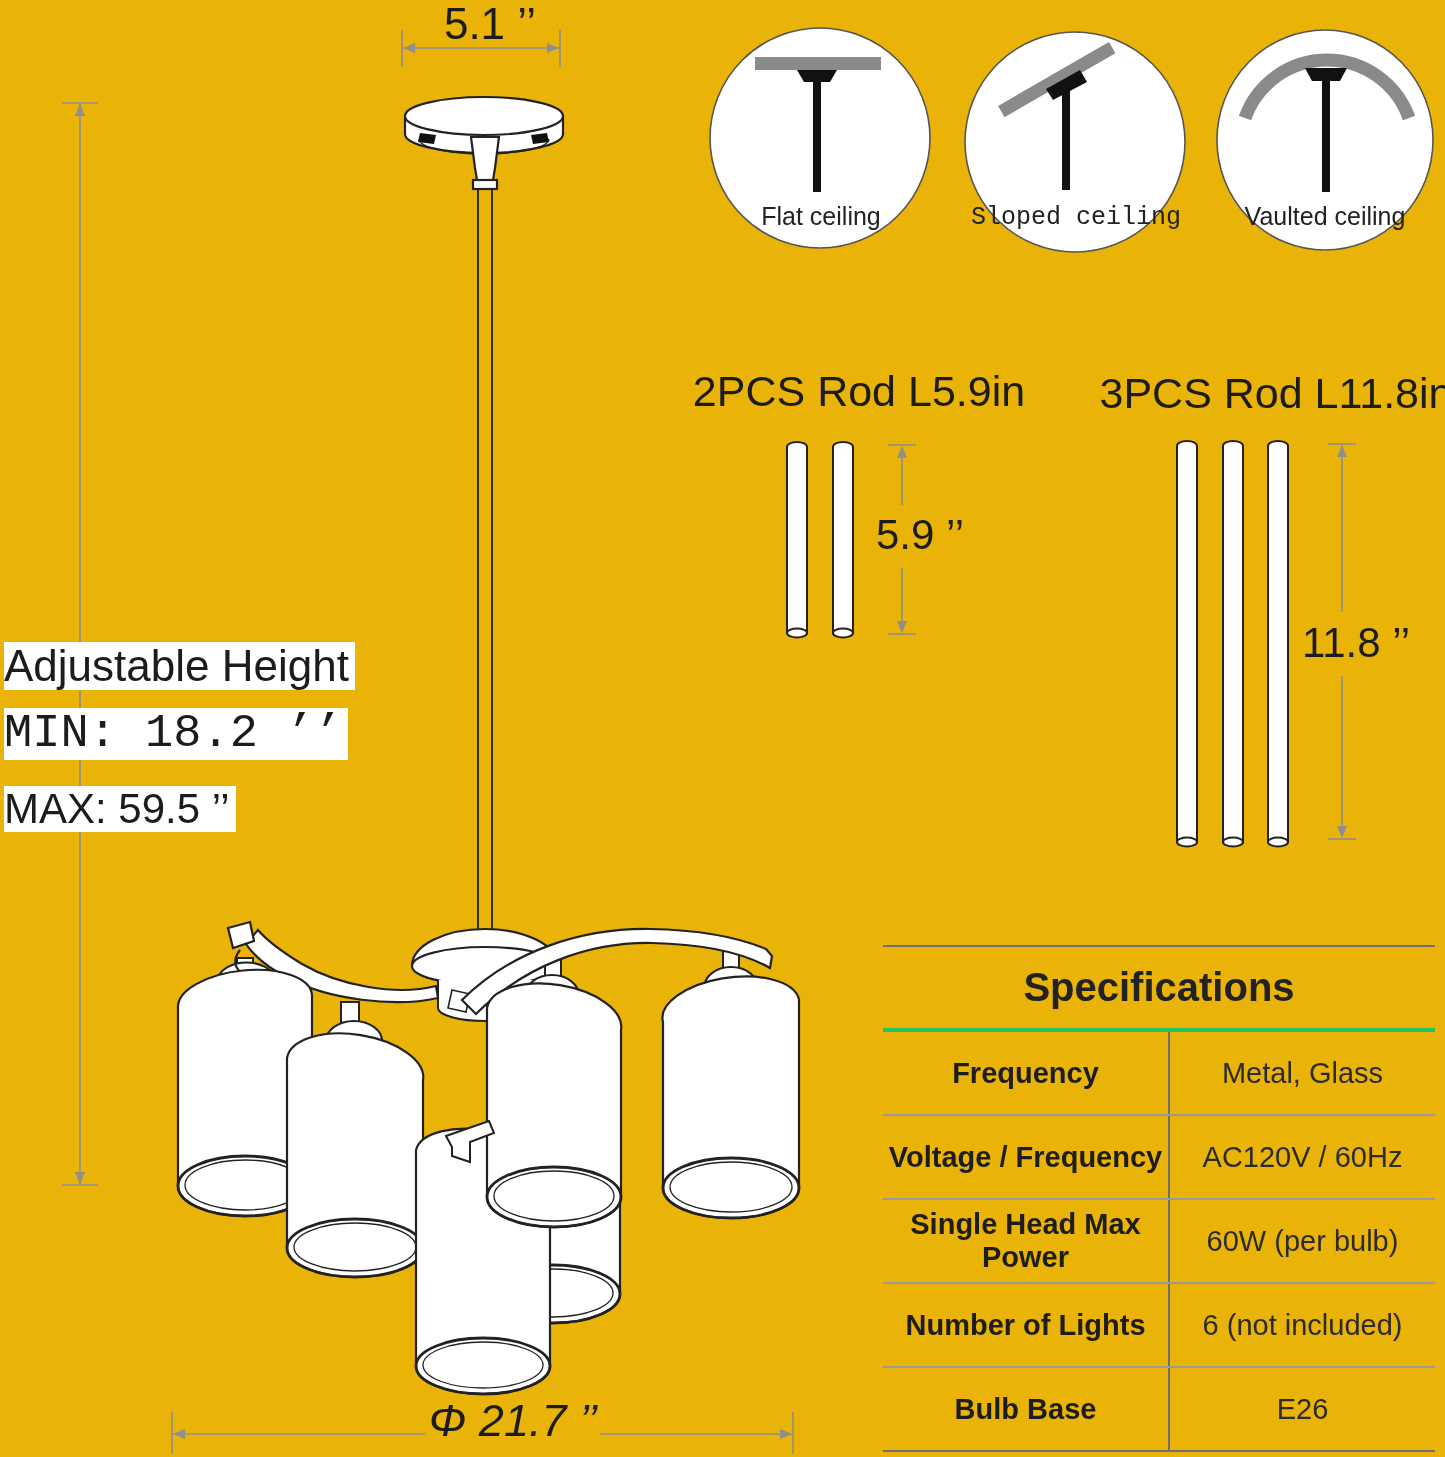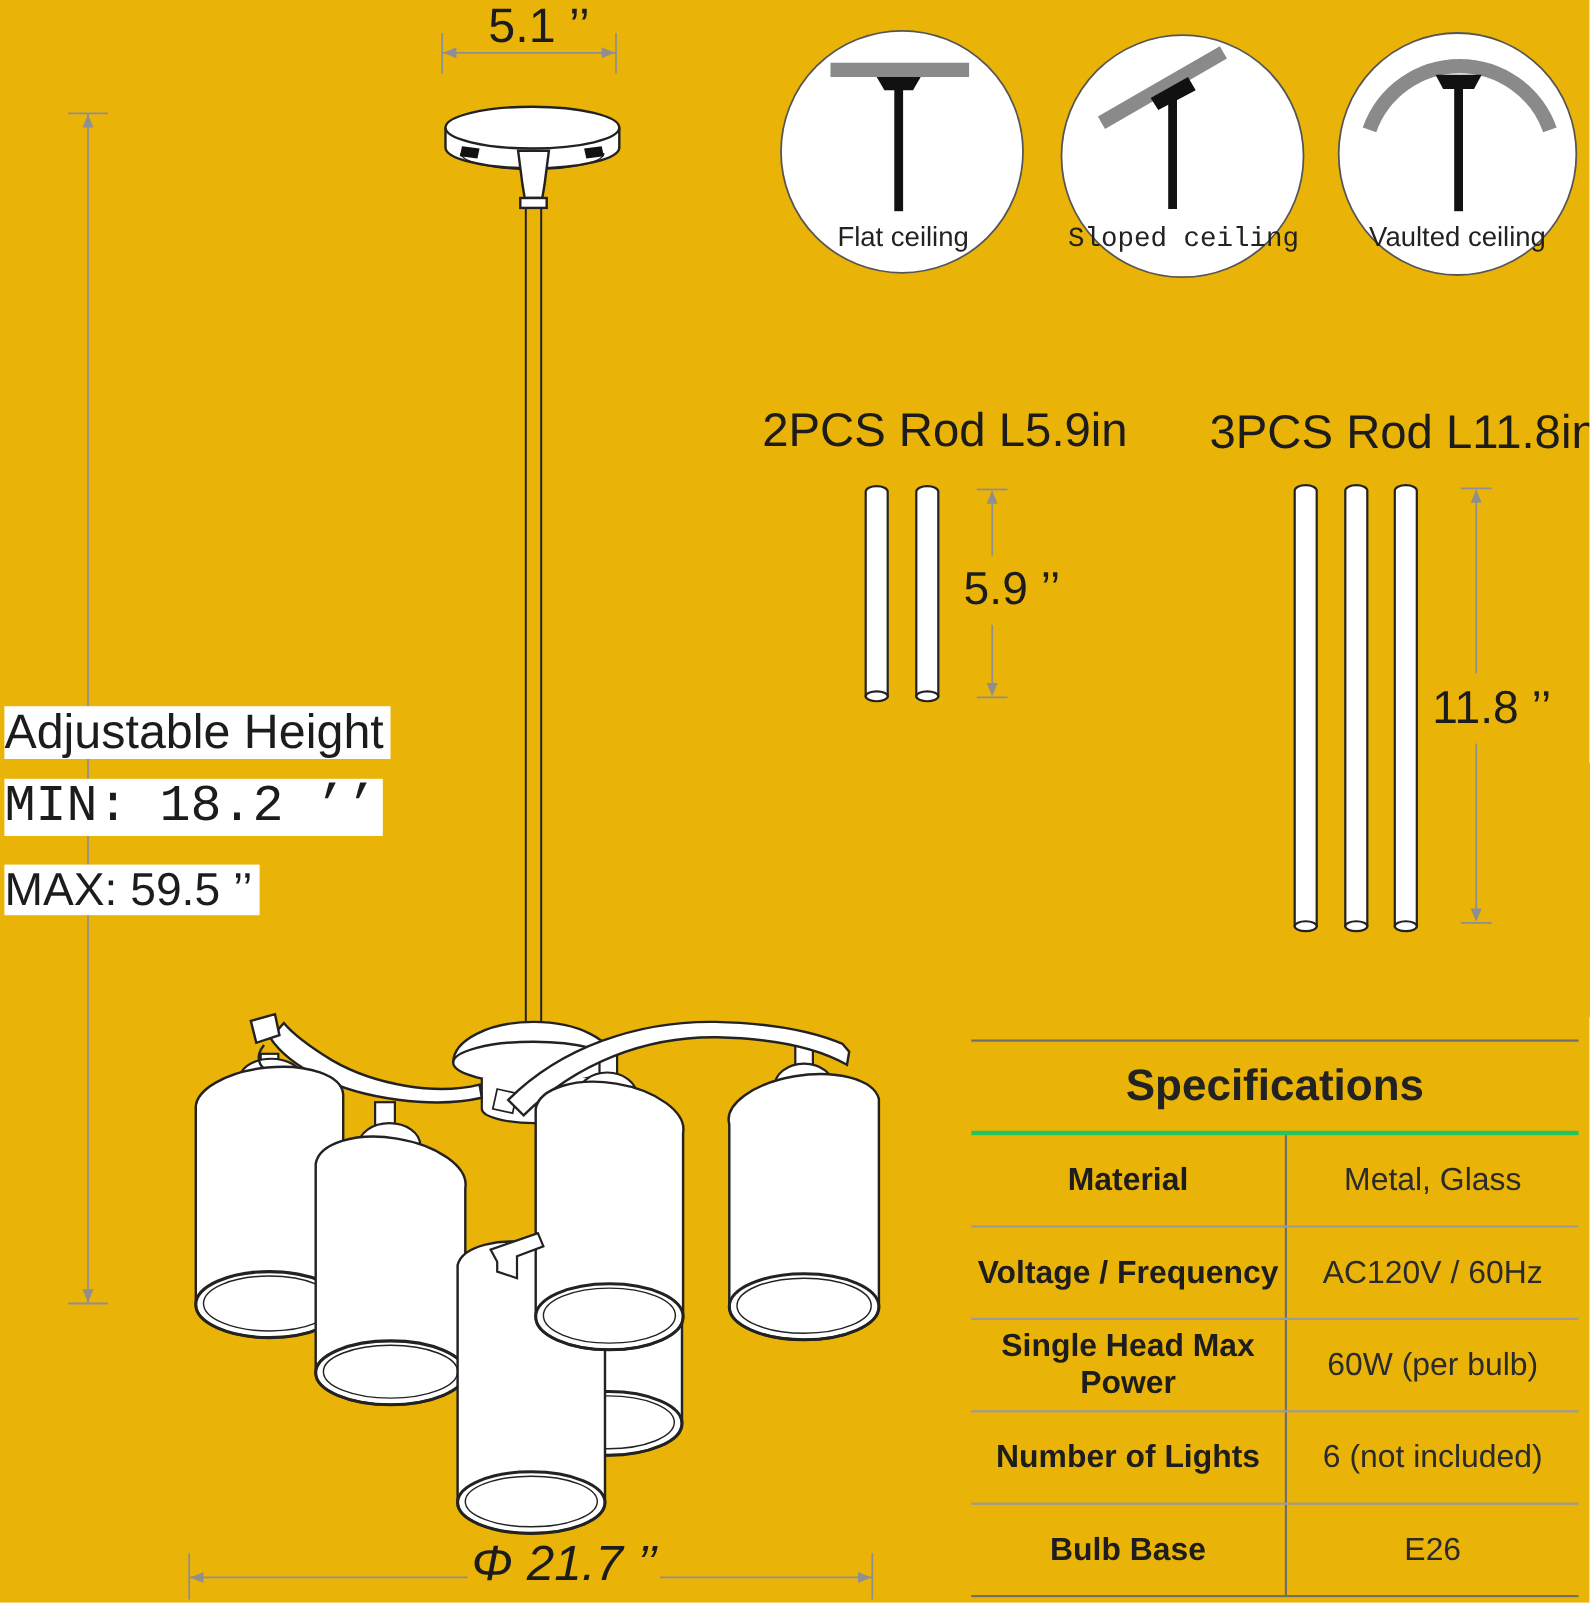--- a/index.html
+++ b/index.html
@@ -221,21 +221,21 @@
   <div class="t center" style="left:513px; top:1396px; font-size:45px;font-style:italic;">Φ 21.7 ’’</div>
 
   <div class="t circle-label center" style="left:821px; top:203px;">Flat ceiling</div>
   <div class="t circle-label center" style="left:1076px; top:204px;font-family:Liberation Mono, monospace;">Sloped ceiling</div>
   <div class="t circle-label center" style="left:1325px; top:203px;">Vaulted ceiling</div>
 
   <div class="spec-table">
     <div class="spec-header">Specifications</div>
 
     <div class="spec-row">
-      <div class="spec-label">Material</div>
+      <div class="spec-label">Frequency</div>
       <div class="spec-value">Metal, Glass</div>
     </div>
     <div class="spec-row">
       <div class="spec-label">Voltage / Frequency</div>
       <div class="spec-value">AC120V / 60Hz</div>
     </div>
     <div class="spec-row">
       <div class="spec-label">Single Head Max Power</div>
       <div class="spec-value">60W (per bulb)</div>
     </div>

